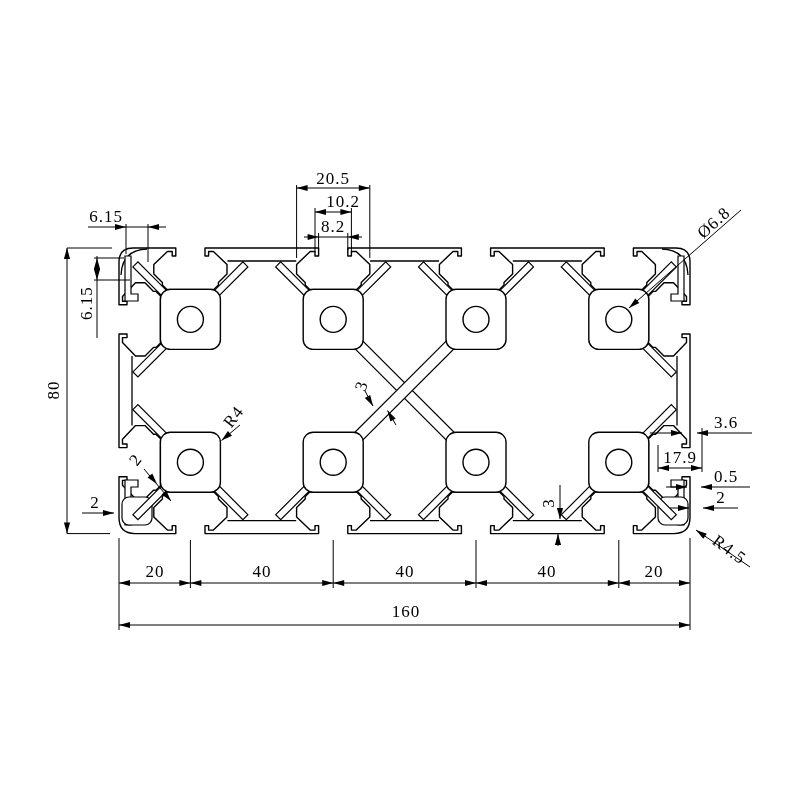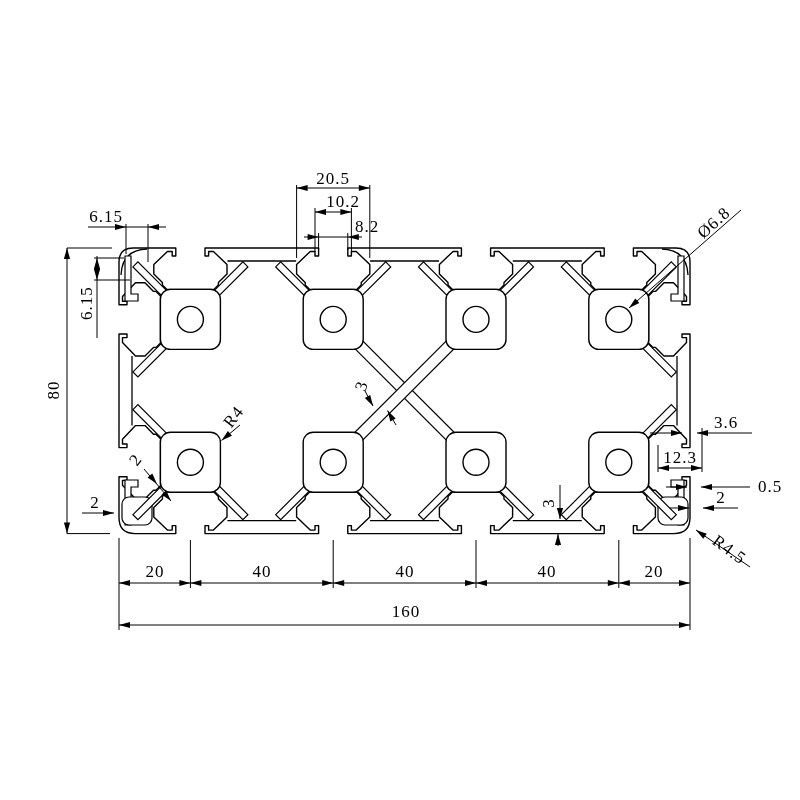--- a/index.html
+++ b/index.html
@@ -160,32 +160,32 @@
       <polygon points="0,0 -11,3.1 -11,-3.1" class="ar" transform="translate(476,583) rotate(180)"></polygon>
       <polygon points="0,0 -11,3.1 -11,-3.1" class="ar" transform="translate(618.8,583) rotate(0)"></polygon>
       <polygon points="0,0 -11,3.1 -11,-3.1" class="ar" transform="translate(618.8,583) rotate(180)"></polygon>
       <polygon points="0,0 -11,3.1 -11,-3.1" class="ar" transform="translate(690,583) rotate(0)"></polygon>
       <polygon points="0,0 -11,3.1 -11,-3.1" class="ar" transform="translate(119,625) rotate(180)"></polygon>
       <polygon points="0,0 -11,3.1 -11,-3.1" class="ar" transform="translate(690,625) rotate(0)"></polygon>
     </svg>
 
   <div class="lbl" style="left:333px;top:179px;transform:translate(-50%,-50%);">20.5</div>
   <div class="lbl" style="left:343px;top:202px;transform:translate(-50%,-50%);">10.2</div>
-  <div class="lbl" style="left:333px;top:227px;transform:translate(-50%,-50%);margin-left:34px;">8.2</div>
+  <div class="lbl" style="left:333px;top:227px;transform:translate(-50%,-50%);">8.2</div>
   <div class="lbl" style="left:106px;top:217px;transform:translate(-50%,-50%);">6.15</div>
   <div class="lbl" style="left:87px;top:303px;transform:translate(-50%,-50%) rotate(-90deg);">6.15</div>
   <div class="lbl" style="left:54px;top:390px;transform:translate(-50%,-50%) rotate(-90deg);">80</div>
   <div class="lbl" style="left:95px;top:503px;transform:translate(-50%,-50%);">2</div>
   <div class="lbl" style="left:136px;top:460px;transform:translate(-50%,-50%) rotate(-52deg);">2</div>
   <div class="lbl" style="left:234px;top:417px;transform:translate(-50%,-50%) rotate(-52deg);">R4</div>
   <div class="lbl" style="left:362px;top:386px;transform:translate(-50%,-50%) rotate(-72deg);">3</div>
   <div class="lbl" style="left:714px;top:223px;transform:translate(-50%,-50%) rotate(-42deg);">Ø6.8</div>
   <div class="lbl" style="left:726px;top:423px;transform:translate(-50%,-50%);text-align:right;">3.6</div>
-  <div class="lbl" style="left:680px;top:458px;transform:translate(-50%,-50%);">12.3</div>
-  <div class="lbl" style="left:726px;top:487px;transform:translate(-50%,-50%);margin-left:44px;">0.5</div>
+  <div class="lbl" style="left:680px;top:458px;transform:translate(-50%,-50%);">17.9</div>
+  <div class="lbl" style="left:726px;top:477px;transform:translate(-50%,-50%);">0.5</div>
   <div class="lbl" style="left:721px;top:498px;transform:translate(-50%,-50%);">2</div>
   <div class="lbl" style="left:729px;top:550px;transform:translate(-50%,-50%) rotate(36deg);">R4.5</div>
   <div class="lbl" style="left:549px;top:503px;transform:translate(-50%,-50%) rotate(-90deg);">3</div>
   <div class="lbl" style="left:155px;top:572px;transform:translate(-50%,-50%);">20</div>
   <div class="lbl" style="left:262px;top:572px;transform:translate(-50%,-50%);">40</div>
   <div class="lbl" style="left:405px;top:572px;transform:translate(-50%,-50%);">40</div>
   <div class="lbl" style="left:547px;top:572px;transform:translate(-50%,-50%);">40</div>
   <div class="lbl" style="left:654px;top:572px;transform:translate(-50%,-50%);">20</div>
   <div class="lbl" style="left:406px;top:612px;transform:translate(-50%,-50%);">160</div>
 </div>

